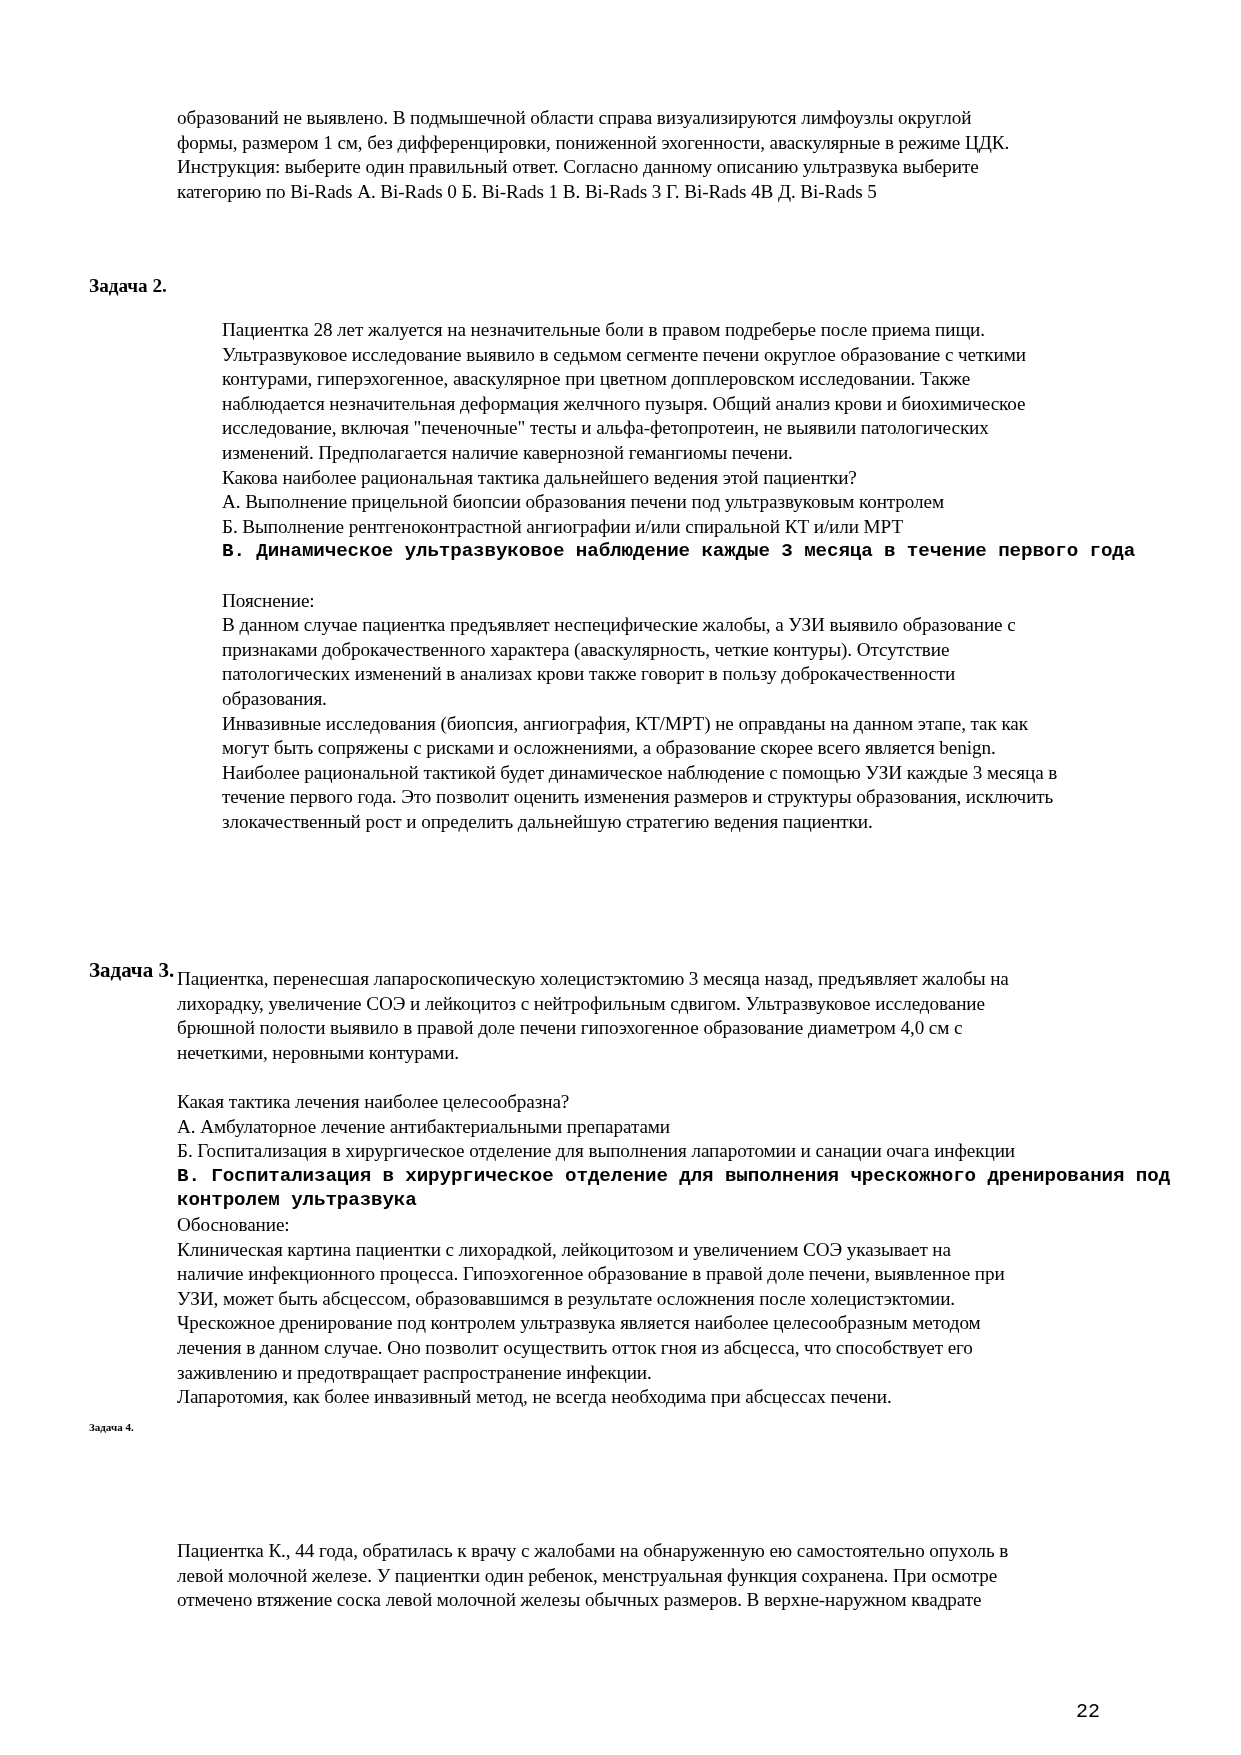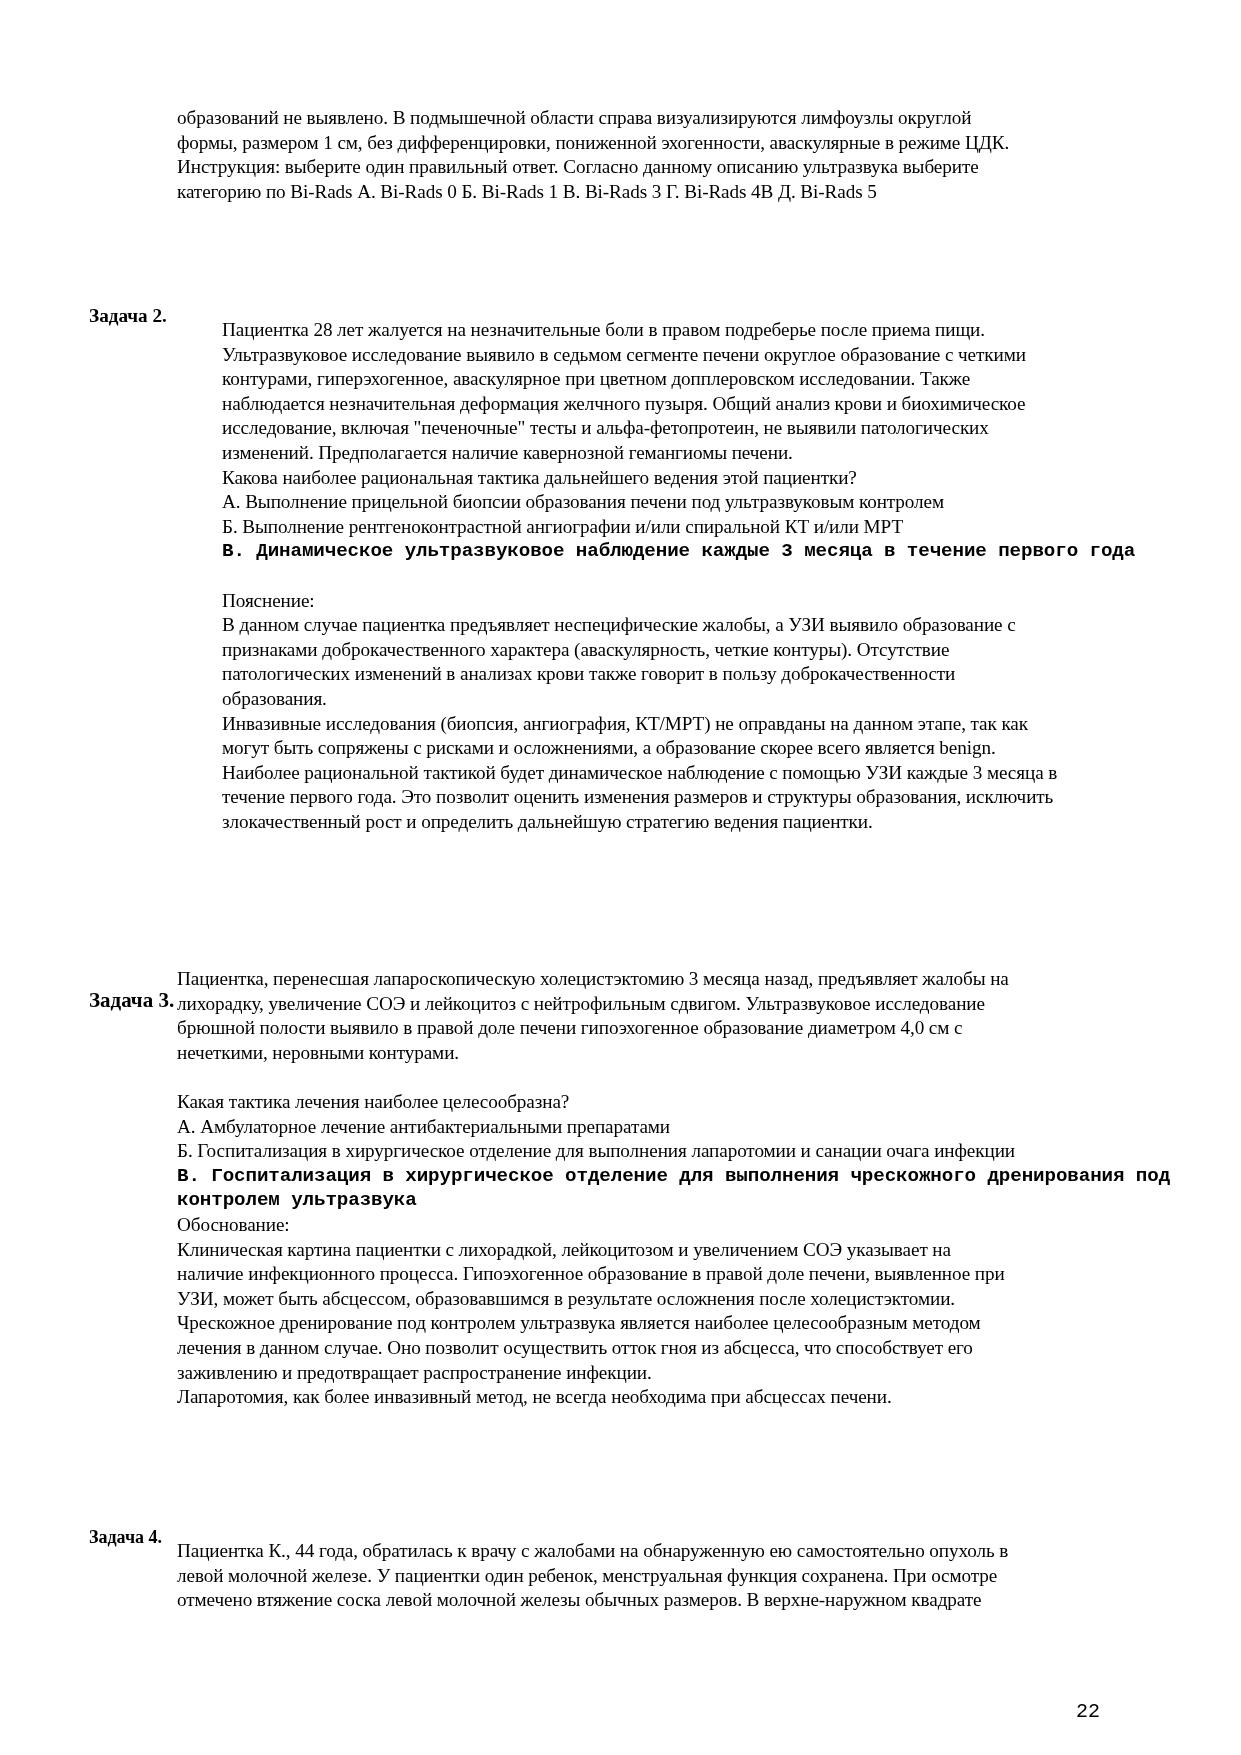--- a/index.html
+++ b/index.html
@@ -20,25 +20,24 @@
       line-height: 24.6px;
       letter-spacing: -0.1px;
     }
     .line { display: block; white-space: nowrap; }
     .bold { font-weight: bold; font-family: Liberation Mono, monospace; }
     .heading {
       position: absolute;
       left: 89px;
       font-weight: bold;
       white-space: nowrap;
-      margin-top: 30px;
     }
     .heading.h2 { font-size: 19.2px; top: 275px; }
     .heading.h3 { font-size: 21px; top: 958px; }
-    .heading.h4 { font-size: 18px; top: 1497px; }
+    .heading.h4 { font-size: 11px; top: 1421px; }
     .page-number {
       position: absolute;
       left: 1076px;
       top: 1700px;
       font-family: Liberation Mono, monospace;
       font-size: 20px;
     }
     .gap { display: block; height: 24.6px; }
   </style>
 </head>

